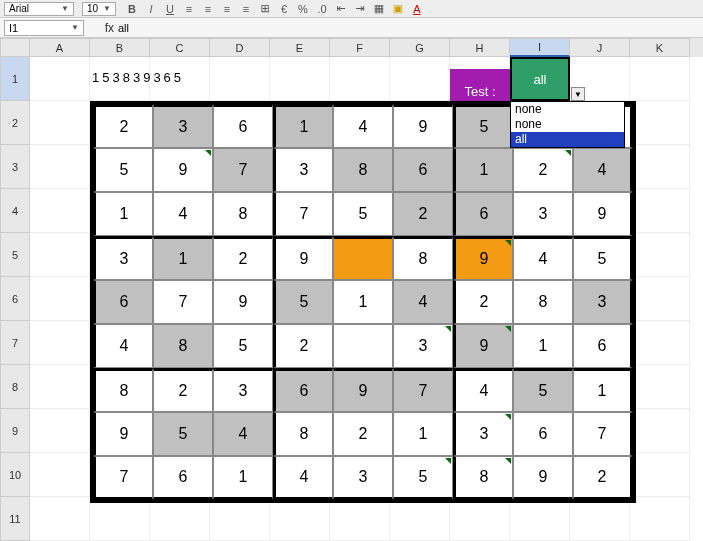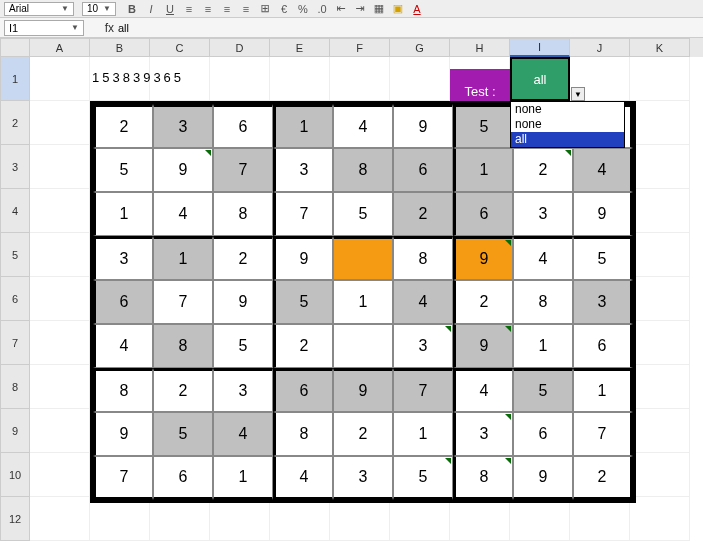--- a/index.html
+++ b/index.html
@@ -296,21 +296,21 @@
       <div class="row-h active" style="height: 44px;">1</div>
       <div class="row-h" style="height: 44px;">2</div>
       <div class="row-h" style="height: 44px;">3</div>
       <div class="row-h" style="height: 44px;">4</div>
       <div class="row-h" style="height: 44px;">5</div>
       <div class="row-h" style="height: 44px;">6</div>
       <div class="row-h" style="height: 44px;">7</div>
       <div class="row-h" style="height: 44px;">8</div>
       <div class="row-h" style="height: 44px;">9</div>
       <div class="row-h" style="height: 44px;">10</div>
-      <div class="row-h" style="height: 44px;">12</div>
+      <div class="row-h" style="height: 44px;">11</div>
     </div>
   <div class="cells">
     <div class="bgcells" id="bgcells">
         <div class="bgrow">
           <div class="bgcell" style="height: 44px;"></div>
           <div class="bgcell" style="height: 44px;"></div>
           <div class="bgcell" style="height: 44px;"></div>
           <div class="bgcell" style="height: 44px;"></div>
           <div class="bgcell" style="height: 44px;"></div>
           <div class="bgcell" style="height: 44px;"></div>

